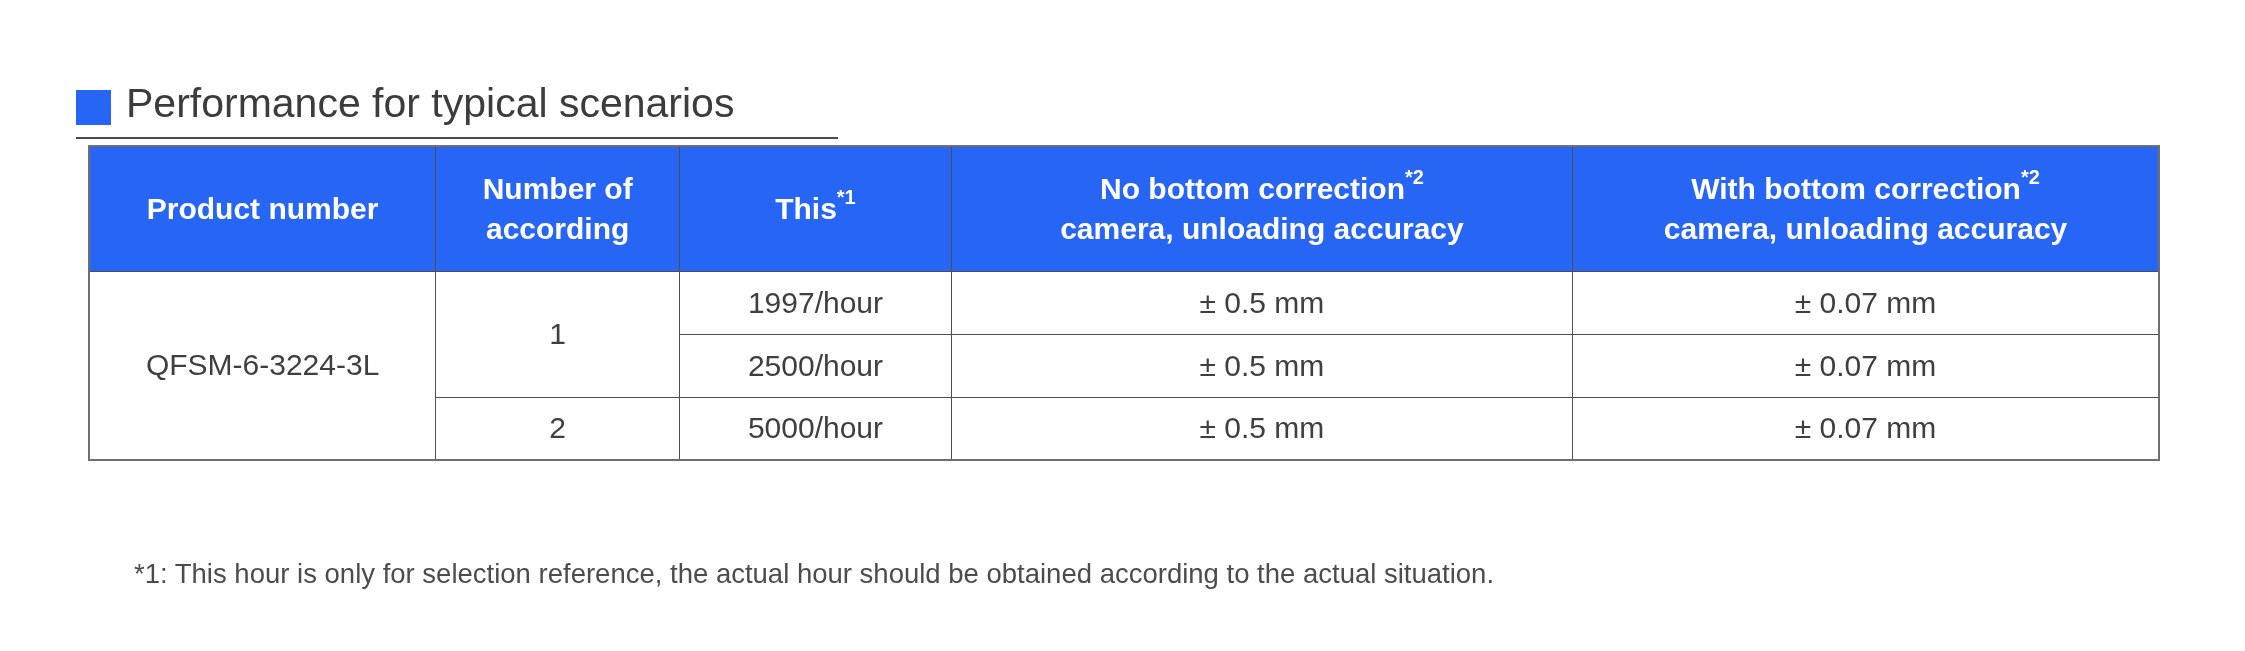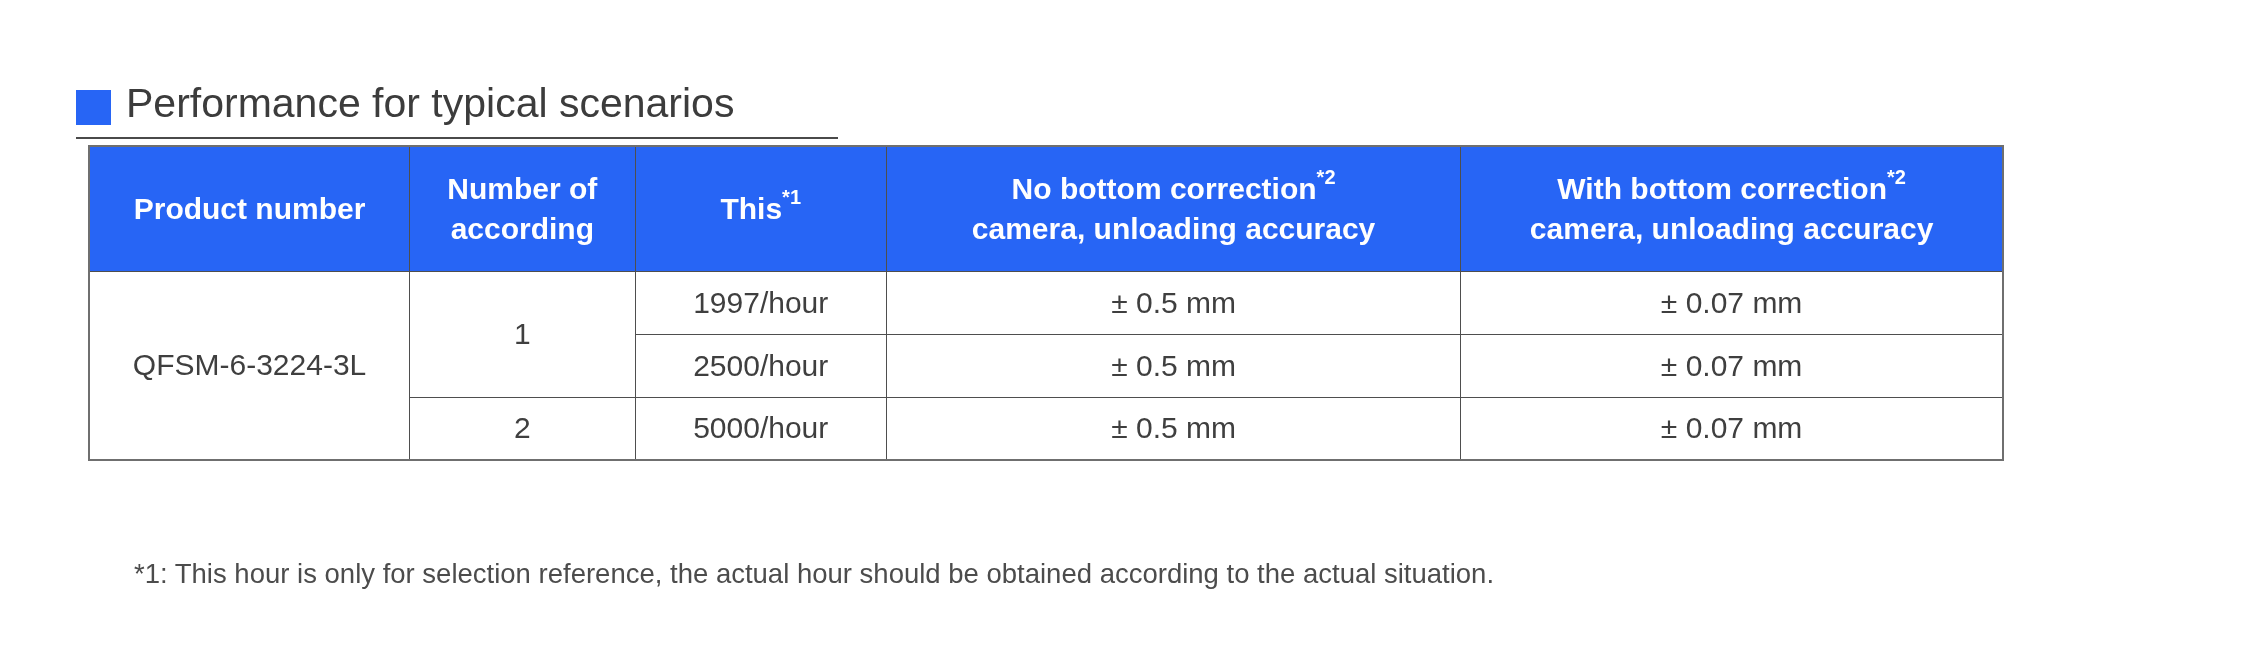--- a/index.html
+++ b/index.html
@@ -43,21 +43,21 @@
     font-size: 41px;
     font-weight: 400;
     color: var(--title-text);
     line-height: 1.05;
     white-space: nowrap;
   }
   table.spec-table {
     position: absolute;
     left: 88px;
     top: 145px;
-    width: 1916px;
+    width: 2072px;
     border-collapse: collapse;
     table-layout: fixed;
     border: 2px solid var(--outer-border);
   }
   .spec-table th, .spec-table td {
     border: 1.5px solid var(--border);
     text-align: center;
     vertical-align: middle;
     padding: 0;
   }

